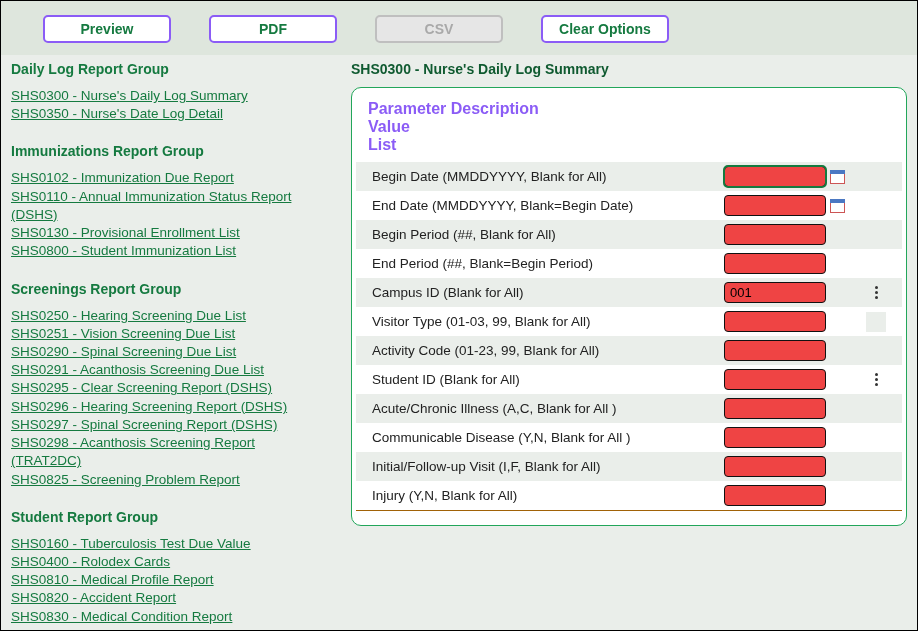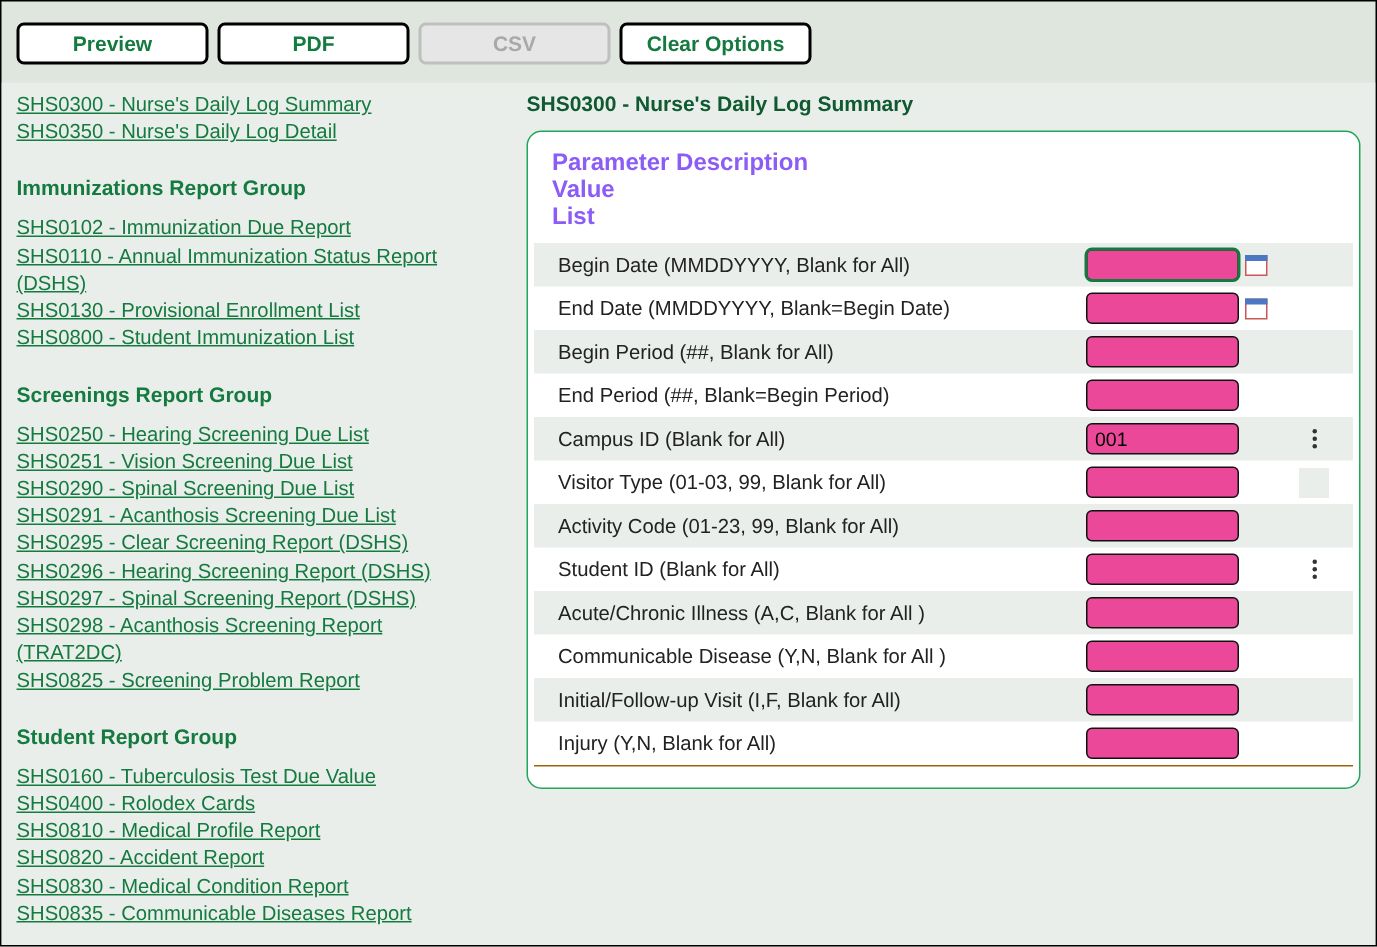--- a/index.html
+++ b/index.html
@@ -13,26 +13,27 @@
   }
   .toolbar {
     padding: 14px 10px 12px 10px;
     display: flex;
     gap: 6px;
   }
   .toolbar button {
     width: 128px;
     height: 28px;
     background: #fff;
-    border: 2px solid #000000;
+    border: 2px solid #8b5cf6;
     border-radius: 5px;
     color: #157a40;
     font-size: 14px;
     font-weight: 600;
     cursor: pointer;
+    margin-left: 32px;
   }
   .toolbar button.disabled {
     background: #e6e6e6;
     color: #a9a9a9;
     border-color: #bfbfbf;
     cursor: default;
   }
   .content {
     display: flex;
     padding: 0 10px 10px 10px;
@@ -104,21 +105,21 @@
     align-items: center;
     gap: 4px;
   }
   .param-row .col-val input {
     width: 102px;
     height: 21px;
     border: 1.5px solid #111;
     border-radius: 4px;
     padding: 0 5px;
     font-size: 13px;
-    background: #ec4899;
+    background: #ef4444;
   }
   .param-row .col-val input.focused {
     outline: 2px solid #157a40;
     outline-offset: -1px;
   }
   .cal-icon {
     width: 15px;
     height: 15px;
     display: inline-block;
     position: relative;
@@ -175,22 +176,23 @@
 
 <div class="toolbar">
   <button>Preview</button>
   <button>PDF</button>
   <button class="disabled">CSV</button>
   <button>Clear Options</button>
 </div>
 
 <div class="content">
   <div class="sidebar" id="sidebar">
+      <div class="group-title">Daily Log Report Group</div>
       <a class="report-link">SHS0300 - Nurse's Daily Log Summary</a>
-      <a class="report-link">SHS0350 - Nurse's Daily Log Detail</a>
+      <a class="report-link">SHS0350 - Nurse's Date Log Detail</a>
       <div class="group-title">Immunizations Report Group</div>
       <a class="report-link">SHS0102 - Immunization Due Report</a>
       <a class="report-link">SHS0110 - Annual Immunization Status Report (DSHS)</a>
       <a class="report-link">SHS0130 - Provisional Enrollment List</a>
       <a class="report-link">SHS0800 - Student Immunization List</a>
       <div class="group-title">Screenings Report Group</div>
       <a class="report-link">SHS0250 - Hearing Screening Due List</a>
       <a class="report-link">SHS0251 - Vision Screening Due List</a>
       <a class="report-link">SHS0290 - Spinal Screening Due List</a>
       <a class="report-link">SHS0291 - Acanthosis Screening Due List</a>

